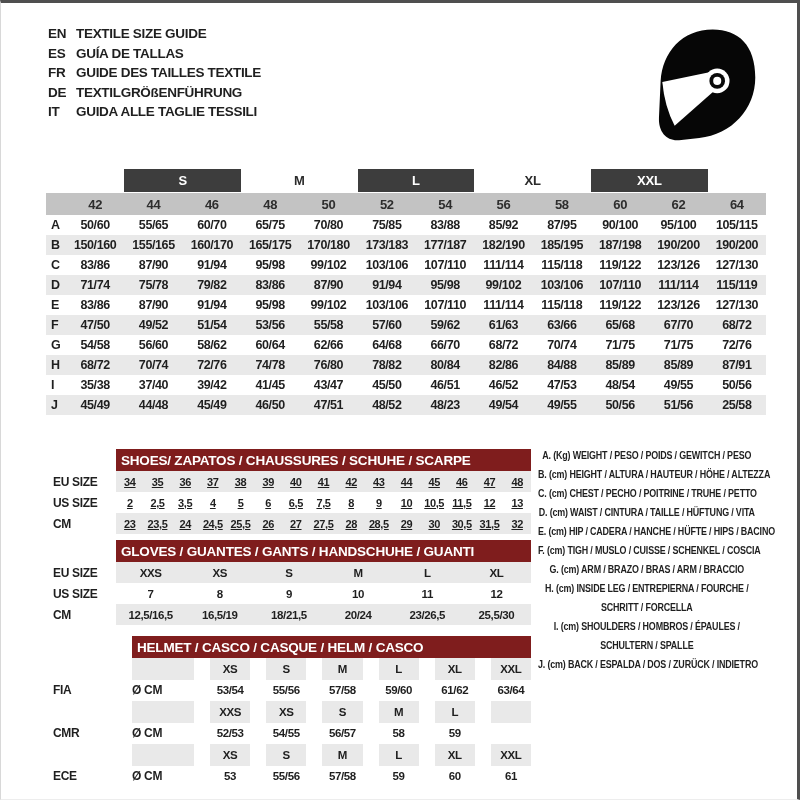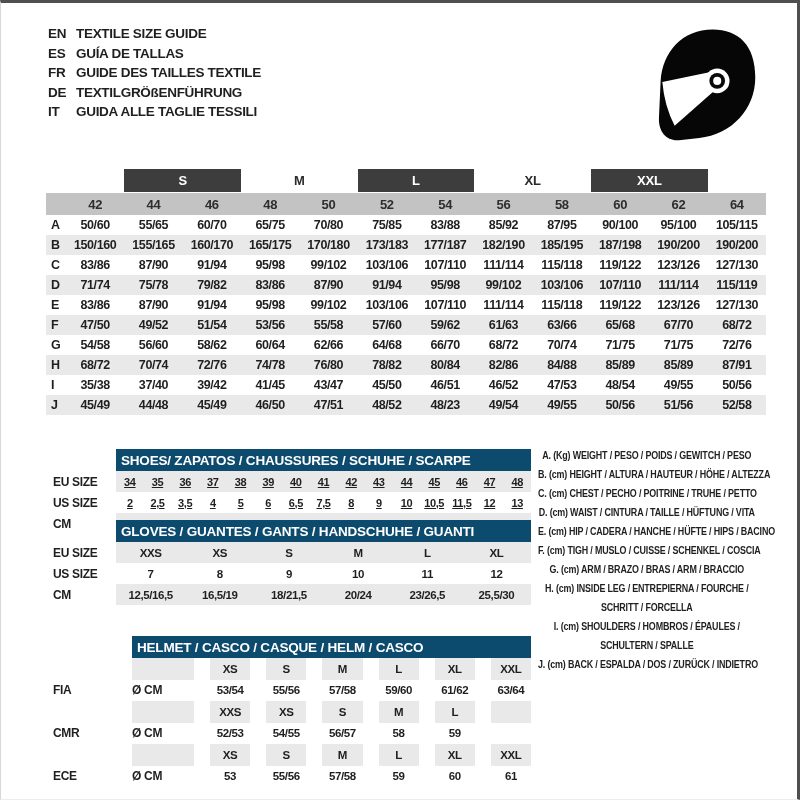--- a/index.html
+++ b/index.html
@@ -26,28 +26,28 @@
   .group.plain { color:#2b2b2b; }
   .t-numbers { height:22px; background:#c3c3c3; margin-top:1px; }
   .t-numbers .num-cell { display:flex; align-items:center; justify-content:center; font-size:13px; font-weight:bold; color:#2e2e2e; letter-spacing:-0.3px; }
   .t-row { height:20px; }
   .t-row.stripe { background:#e9e9e9; }
   .t-letter { display:flex; align-items:center; padding-left:5px; font-size:12.5px; font-weight:bold; }
   .t-cell { display:flex; align-items:center; justify-content:center; font-size:12.5px; font-weight:bold; letter-spacing:-0.4px; white-space:nowrap; }
   
   .sub { position:absolute; left:35px; width:495px; }
   .shoes  { top:446px; }
-  .gloves { top:517px; }
+  .gloves { top:537px; }
   .helmet-table { top:633px; }
   .s-row { display:grid; height:21px; }
   .shoes .s-row  { grid-template-columns:80px repeat(15,1fr); }
   .gloves .s-row { grid-template-columns:80px repeat(6,1fr); }
   .helmet-table .s-row { grid-template-columns:80px 62px repeat(6,1fr); height:21.5px;gap:16px; }
   .s-title-row { height:22px !important; }
-  .s-title { grid-column:2 / -1; background:#0c4a6e; color:#fff; display:flex; align-items:center; padding-left:5px; font-size:13.5px; font-weight:bold; letter-spacing:-0.2px; white-space:nowrap; }
+  .s-title { grid-column:2 / -1; background:#7f1d1d; color:#fff; display:flex; align-items:center; padding-left:5px; font-size:13.5px; font-weight:bold; letter-spacing:-0.2px; white-space:nowrap; }
   .s-label { display:flex; align-items:center; font-size:12px; font-weight:bold; letter-spacing:-0.3px;padding-left:17px; }
   .s-cell { display:flex; align-items:center; justify-content:center; font-size:11.5px; font-weight:bold; letter-spacing:-0.4px; white-space:nowrap; }
   .shoes .s-cell { font-size:11px;text-decoration:underline; }
   .s-cell.shaded { background:#e9e9e9; }
   .s-unit { display:flex; align-items:center; font-size:12px; font-weight:bold; letter-spacing:-0.3px; }
   
   .legend { position:absolute; left:537px; top:443px; width:256px;text-align:center; }
   .legend-line { font-size:10.5px; font-weight:bold; line-height:19px; white-space:nowrap; letter-spacing:-0.2px; transform:scaleX(0.85); transform-origin:0 0; }
 </style>
 </head>
@@ -253,21 +253,21 @@
           <div class="t-cell">44/48</div>
           <div class="t-cell">45/49</div>
           <div class="t-cell">46/50</div>
           <div class="t-cell">47/51</div>
           <div class="t-cell">48/52</div>
           <div class="t-cell">48/23</div>
           <div class="t-cell">49/54</div>
           <div class="t-cell">49/55</div>
           <div class="t-cell">50/56</div>
           <div class="t-cell">51/56</div>
-          <div class="t-cell">52/58</div>
+          <div class="t-cell">25/58</div>
         </div>
       </div>
   </div>
 
   <div class="sub shoes">
     <div class="s-row s-title-row">
       <div class="s-spacer"></div>
       <div class="s-title">SHOES/ ZAPATOS / CHAUSSURES / SCHUHE / SCARPE</div>
     </div>
     <div id="shoes-rows">

